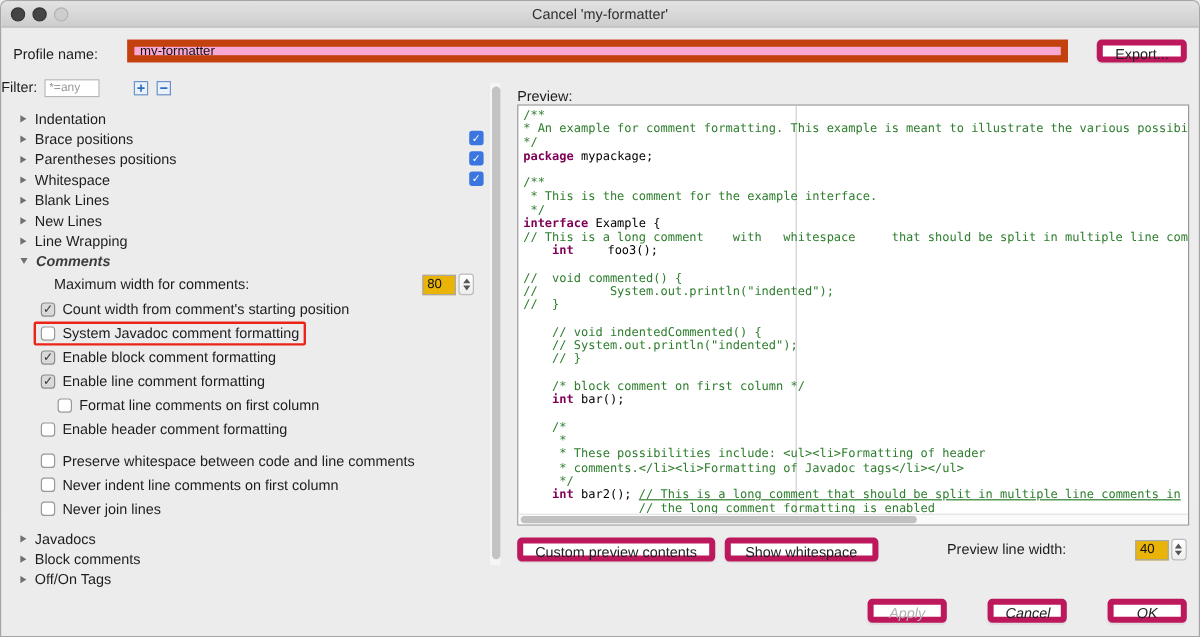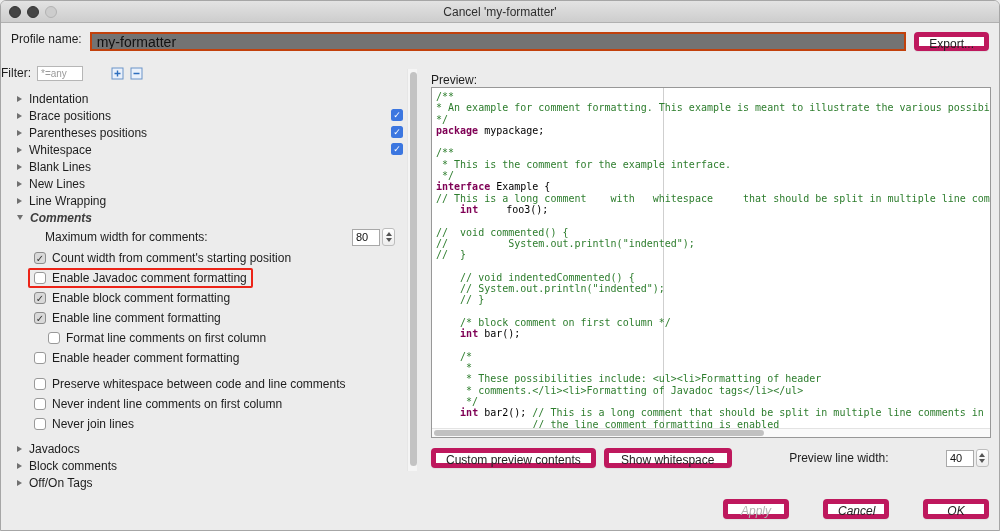--- a/index.html
+++ b/index.html
@@ -16,23 +16,23 @@
   .titlebar { position:absolute; top:0; left:0; right:0; height:22px;
     background:linear-gradient(#e3e3e3,#cdcdcd); border-bottom:1px solid #b0b0b0; }
   .title { line-height:22px; text-align:center; font-size:12px; color:#2e2e2e; }
   .traffic { position:absolute; left:8px; top:5px; display:flex; gap:6px; }
   .tl { width:12px; height:12px; border-radius:50%; }
   .tl.dark { background:#454545; border:1px solid #353535; }
   .tl.light { background:#cdcdcd; border:1px solid #b2b2b2; }
 
   
   .header-row { position:absolute; top:31px; left:10px; right:10px; height:20px;
-    display:flex; align-items:flex-start; gap:8px; }
-  .text-field { flex:1; height:19px; background:#737373; border:2px solid #c2410c;
-    padding:0 5px; font-family:inherit; font-size:14px; color:#111; }
+    display:flex; align-items:flex-end; gap:24px; }
+  .text-field { flex:1; height:19px; background:#f9a8d4; border:6px solid #c2410c;
+    padding:0 5px; font-family:inherit; font-size:11px; color:#111; }
   .btn { height:19px; background:#fff; border:5px solid #be185d; border-radius:4px;
     font-family:inherit; font-size:12px; color:#222; padding:0 10px;
     box-shadow:0 1px 1px rgba(0,0,0,0.06); }
   .btn.disabled { color:#b2b2b2; }
 
   
   .filter-row { position:absolute; top:64px; left:0; height:16px; display:flex; align-items:center; gap:6px; }
   .filter-field { width:46px; height:15px; background:#fff; border:1px solid #b6b6b6;
     font-family:inherit; font-size:10px; padding:0 3px; }
   .filter-field::placeholder { color:#9a9a9a; }
@@ -45,21 +45,21 @@
   .arrow { flex:none; margin-right:7px; width:0; height:0; }
   .arrow.right { border-left:5px solid #707070; border-top:3.5px solid transparent; border-bottom:3.5px solid transparent; }
   .arrow.down { border-top:5px solid #707070; border-left:3.5px solid transparent; border-right:3.5px solid transparent; }
   .tree-label { font-size:12px; color:#1d1d1d; }
   .tree-label.emph { font-weight:bold; font-style:italic; color:#3c3c3c; }
   .right-check { position:absolute; right:4px; top:2px; width:12px; height:12px;
     background:#3b76e0; border-radius:2.5px; color:#fff; font-size:9px;
     line-height:12px; text-align:center; }
   .spinner-row { height:22px; display:flex; align-items:center; padding-left:34px; padding-right:12px; }
   .spin-ctrl { display:flex; align-items:center; margin-left:auto; }
-  .spin-box { width:28px; height:17px; background:#ffffff; border:1px solid #a8a8a8;
+  .spin-box { width:28px; height:17px; background:#eab308; border:1px solid #a8a8a8;
     font-size:11px; line-height:15px; padding:0 3px; color:#111; }
   .stepper { width:13px; height:18px; margin-left:2px; border:1px solid #bdbdbd; border-radius:3px;
     background:linear-gradient(#ffffff,#ededed); display:flex; flex-direction:column;
     align-items:center; justify-content:center; }
   .tri-up { width:0; height:0; border-left:3px solid transparent; border-right:3px solid transparent;
     border-bottom:4px solid #555; margin-bottom:2px; }
   .tri-down { width:0; height:0; border-left:3px solid transparent; border-right:3px solid transparent;
     border-top:4px solid #555; }
   .cb-row { min-height:16px; display:flex; align-items:center; }
   .cb-row.indent1 { padding-left:17px; }
@@ -187,21 +187,21 @@
       </div>
       <div class="cb-row indent1">
         <span class="cb-wrap">
           <span class="checkbox checked">✓</span>
           <span class="cb-label">Count width from comment's starting position</span>
         </span>
       </div>
       <div class="cb-row indent1">
         <span class="cb-wrap highlighted">
           <span class="checkbox"></span>
-          <span class="cb-label">Enable Javadoc comment formatting</span>
+          <span class="cb-label">System Javadoc comment formatting</span>
         </span>
       </div>
       <div class="cb-row indent1">
         <span class="cb-wrap">
           <span class="checkbox checked">✓</span>
           <span class="cb-label">Enable block comment formatting</span>
         </span>
       </div>
       <div class="cb-row indent1">
         <span class="cb-wrap">
@@ -283,22 +283,22 @@
         <div class="code-line"><span style="color: rgb(45, 125, 45);">    // }</span></div>
         <div class="code-line">&nbsp;</div>
         <div class="code-line"><span style="color: rgb(45, 125, 45);">    /* block comment on first column */</span></div>
         <div class="code-line"><span style="color: rgb(0, 0, 0);">    </span><span style="color: rgb(127, 0, 85); font-weight: bold;">int</span><span style="color: rgb(0, 0, 0);"> bar();</span></div>
         <div class="code-line">&nbsp;</div>
         <div class="code-line"><span style="color: rgb(45, 125, 45);">    /*</span></div>
         <div class="code-line"><span style="color: rgb(45, 125, 45);">     *</span></div>
         <div class="code-line"><span style="color: rgb(45, 125, 45);">     * These possibilities include: &lt;ul&gt;&lt;li&gt;Formatting of header</span></div>
         <div class="code-line"><span style="color: rgb(45, 125, 45);">     * comments.&lt;/li&gt;&lt;li&gt;Formatting of Javadoc tags&lt;/li&gt;&lt;/ul&gt;</span></div>
         <div class="code-line"><span style="color: rgb(45, 125, 45);">     */</span></div>
-        <div class="code-line"><span style="color: rgb(0, 0, 0);">    </span><span style="color: rgb(127, 0, 85); font-weight: bold;">int</span><span style="color: rgb(0, 0, 0);"> bar2(); </span><span style="color: rgb(45, 125, 45);">// This is a long comment that should be split in multiple line comments in</span></div>
-        <div class="code-line"><span style="color: rgb(45, 125, 45);">                // the line comment formatting is enabled</span></div>
+        <div class="code-line"><span style="color: rgb(0, 0, 0);">    </span><span style="color: rgb(127, 0, 85); font-weight: bold;">int</span><span style="color: rgb(0, 0, 0);"> bar2(); </span><span style="color: rgb(45, 125, 45); text-decoration: underline;">// This is a long comment that should be split in multiple line comments in</span></div>
+        <div class="code-line"><span style="color: rgb(45, 125, 45);">                // the long comment formatting is enabled</span></div>
       </div>
     <div class="hscroll">
       <div class="hthumb"></div>
     </div>
   </div>
 
   <div class="preview-actions">
     <button class="btn">Custom preview contents</button>
     <button class="btn">Show whitespace</button>
     <span class="plw-label">Preview line width:</span>

